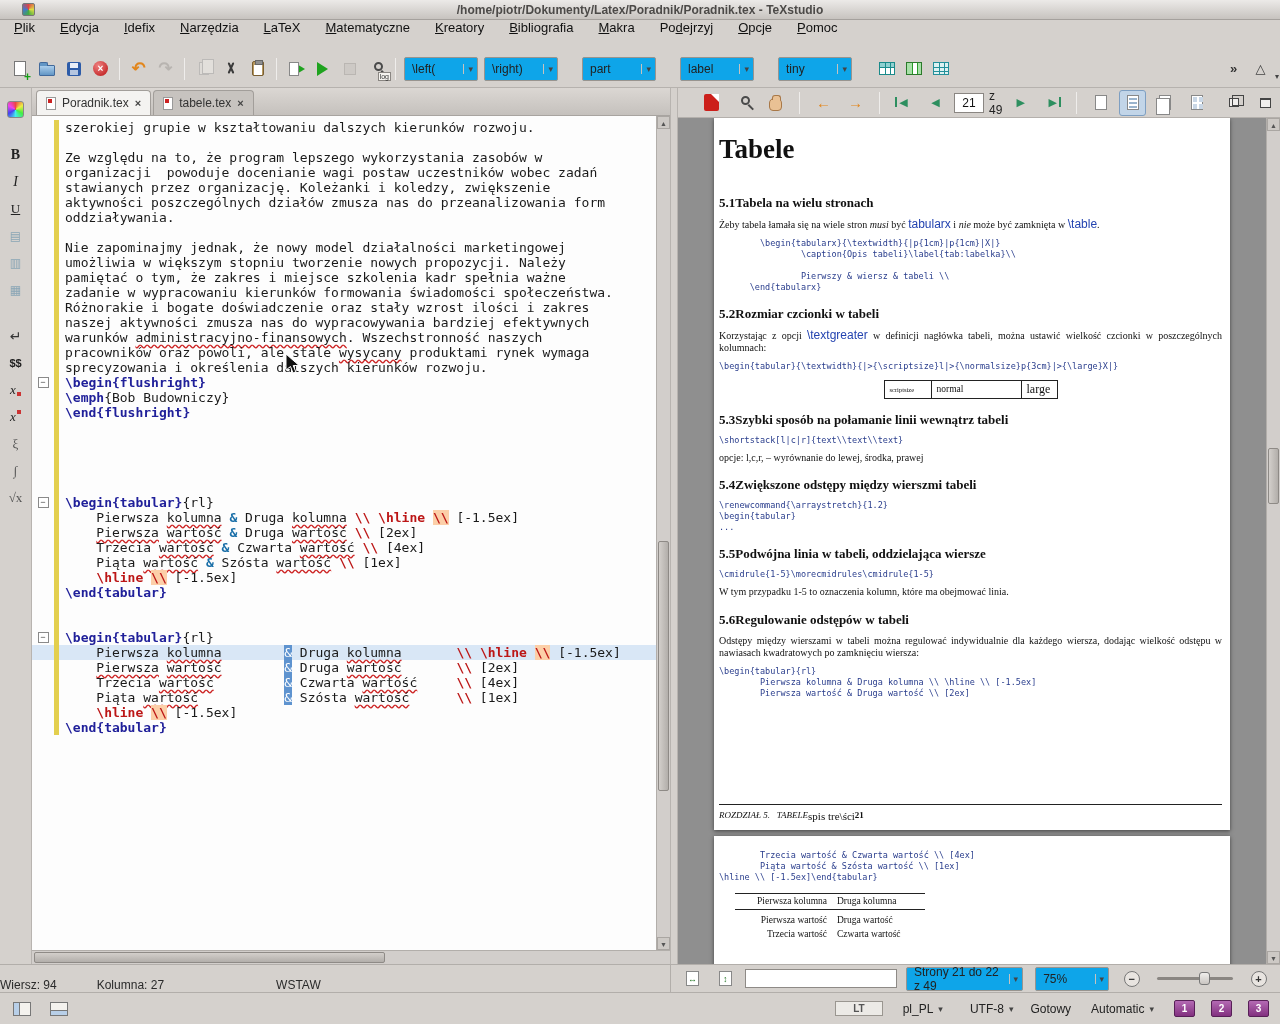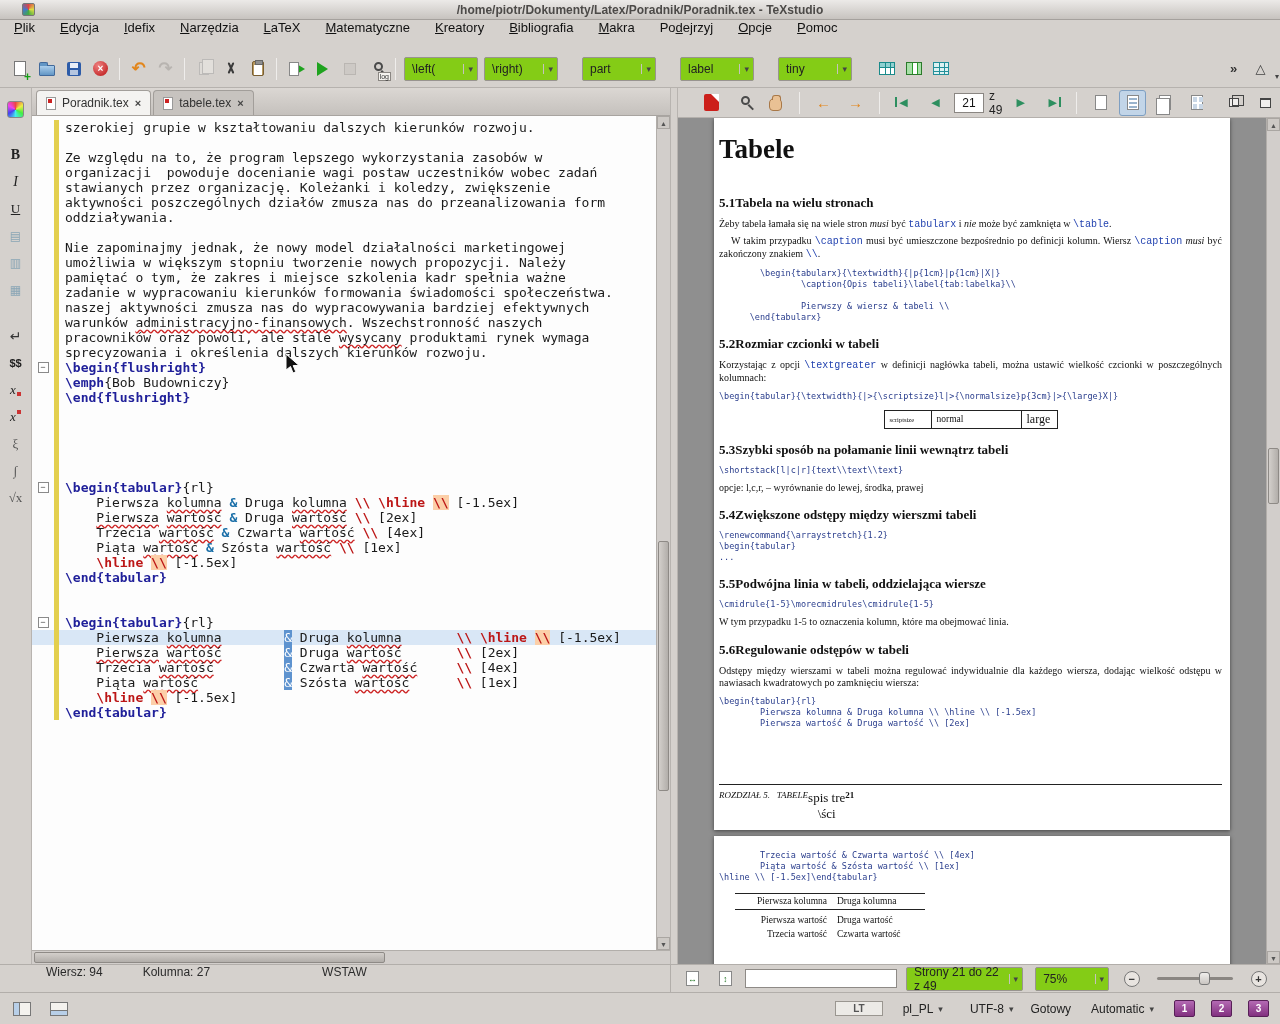--- a/index.html
+++ b/index.html
@@ -20,21 +20,21 @@
   .tbtn{min-width:27px;height:26px;display:flex;align-items:center;justify-content:center;position:relative;border-radius:3px}
   .tbtn.disabled{opacity:.4}
   .tbtn.pressed{background:#c2d5e8;border:1px solid #7e9fc2}
   .sep{width:1px;height:22px;background:#aeaaa6;border-right:1px solid #efedeb;margin:0 5px}
   .gap{width:18px}
   .spacer{flex:1}
   .badge{position:absolute}
   .bdg-green{right:2px;bottom:0;color:#16a016;font-weight:bold;font-size:12px;line-height:10px}
   .bdg-log{right:-1px;bottom:1px;font-size:7px;line-height:7px;background:#f5f3ef;border:1px solid #8a8682;padding:0 1px;color:#333}
   .bdg-dd{right:-5px;bottom:1px;font-size:8px;color:#444}
-  .tb-dd{height:24px;min-width:74px;background:#84cc16;border:1px solid #98948f;border-radius:2px;display:inline-flex;align-items:center;justify-content:space-between;padding:0 4px 0 7px;margin:0 3px;color:#222}
+  .tb-dd{height:24px;min-width:74px;background:#0ea5e9;border:1px solid #98948f;border-radius:2px;display:inline-flex;align-items:center;justify-content:space-between;padding:0 4px 0 7px;margin:0 3px;color:#222}
   .tb-dd.flat{background:transparent;border:none;min-width:0;gap:5px}
   .dd-arrow{font-size:9px;color:#444;border-left:1px solid #c6c2be;padding-left:4px;margin-left:6px}
   .tb-dd.flat .dd-arrow{border:none;padding-left:0;margin-left:0}
   .tb-label{color:#222}
 
   
   .ic{display:inline-flex;align-items:center;justify-content:center}
   .i-doc{width:12px;height:15px;background:#fff;border:1px solid #777}
   .i-folder{width:16px;height:11px;background:linear-gradient(#abceec,#6296c5);border:1px solid #41699b;border-radius:1px;position:relative;margin-top:3px}
   .i-folder::before{content:"";position:absolute;top:-4px;left:-1px;width:7px;height:3px;background:#6296c5;border:1px solid #41699b;border-bottom:none;border-radius:2px 2px 0 0}
@@ -147,41 +147,41 @@
   #pdf-view{flex:1;background:#8f8f8f;overflow:hidden}
   .pdf-page{width:516px;margin:0 auto;background:#fff;box-shadow:0 1px 4px rgba(0,0,0,.55);font-family:"Liberation Serif","DejaVu Serif",serif;color:#111}
   #pdf-page-21{height:712px;position:relative;padding:4px 8px 46px 5px;overflow:hidden}
   #pdf-page-22{height:300px;margin-top:6px;padding:8px 8px 0 5px;overflow:hidden}
   .pdf-chapter{font-size:27px;font-weight:bold;margin:12px 0 30px}
   .pdf-h2{font-size:13px;font-weight:bold;margin:13px 0 7px}
   .h2num{}
   .pdf-p{font-size:10px;line-height:12.5px;text-align:justify;margin:3px 0}
   .pdf-p.ind{text-indent:12px}
   .r-i{font-style:italic}
-  .r-m{font-family:Liberation Mono, monospace;font-size:10px;color:#2343b0}
+  .r-m{font-family:Liberation Sans, sans-serif;font-size:12px;color:#2343b0}
   .pdf-code{font-family:"DejaVu Sans Mono",monospace;font-size:8.5px;line-height:11px;color:#283c8c;margin:6px 0;white-space:pre}
   .pdf-sizetable{display:flex;width:max-content;margin:8px auto;border:1px solid #222}
   .szcell{border-left:1px solid #222;display:flex;align-items:center;padding:1px 5px}
   .szcell:first-child{border-left:none}
   .sz-s{font-size:6.5px;width:46px}
   .sz-n{font-size:9.5px;width:90px}
   .sz-l{font-size:12px;width:36px}
   .pdf-footer{position:absolute;left:5px;right:8px;bottom:8px;border-top:1px solid #222;padding-top:5px;display:flex;font-size:9px}
   .f-left{font-style:italic;white-space:pre}
-  .f-center{display:flex;flex-direction:column;align-items:center;font-size:13px}
+  .f-center{display:flex;flex-direction:row;align-items:center;font-size:11px}
   .f-right{font-weight:bold}
   .pdf-t22{width:190px;margin:10px 0 0 16px;font-size:9.5px}
   .t22-row{display:flex;gap:10px;padding:2px 0}
   .t22-head{border-top:1px solid #222;border-bottom:1px solid #222;padding:2px 0 3px;margin-bottom:3px}
   .t22-c0{width:92px;text-align:right}
   .t22-c1{flex:1}
 
   
   #statusrow{position:absolute;top:964px;left:0;right:0;height:28px;display:flex;border-top:1px solid #b2aeaa;background:#d5d1cd}
-  #editor-status{width:670px;display:flex;align-items:flex-start;padding-left:46px;color:#2a2a2a}
+  #editor-status{width:670px;display:flex;align-items:flex-end;color:#2a2a2a}
   #es-col{margin-left:40px}
   #es-mode{margin-left:112px}
   #pdf-bottombar{flex:1;display:flex;align-items:center;gap:6px;padding:0 8px;border-left:1px solid #b2aeaa}
   .longinput{flex:1;height:19px;border:1px solid #8e8a86;background:#fff;font-family:inherit;font-size:11px;padding:0 4px}
   #bottombar{position:absolute;top:992px;left:0;right:0;height:32px;display:flex;align-items:center;gap:10px;padding:0 8px;border-top:1px solid #b2aeaa;background:#d5d1cd}
 
   #mouse-cursor{position:absolute;left:285px;top:353px;z-index:99}
 </style>
 </head>
 <body>
@@ -416,20 +416,25 @@
               <span class="etext"><span>pamiętać o tym, że zakres i miejsce szkolenia kadr spełnia ważne</span></span>
             </div>
             <div class="eline">
               <span class="fold"></span>
               <span class="mstrip"></span>
               <span class="etext"><span>zadanie w wypracowaniu kierunków formowania świadomości społeczeństwa.</span></span>
             </div>
             <div class="eline">
               <span class="fold"></span>
               <span class="mstrip"></span>
+              <span class="etext"><span>Różnorakie i bogate doświadczenie oraz stały wzrost ilości i zakres</span></span>
+            </div>
+            <div class="eline">
+              <span class="fold"></span>
+              <span class="mstrip"></span>
               <span class="etext"><span>naszej aktywności zmusza nas do wypracowywania bardziej efektywnych</span></span>
             </div>
             <div class="eline">
               <span class="fold"></span>
               <span class="mstrip"></span>
               <span class="etext"><span>warunków </span><span class="sp">administracyjno-finansowych</span><span>. Wszechstronność naszych</span></span>
             </div>
             <div class="eline">
               <span class="fold"></span>
               <span class="mstrip"></span>
@@ -634,21 +639,20 @@
             <span class="ic i-winmax"></span>
           </span>
         </div>
       <div id="pdf-body">
         <div id="pdf-view">
           <div class="pdf-page" id="pdf-page-21">
             <div id="p21-content">
                 <div class="pdf-chapter">Tabele</div>
                 <div class="pdf-h2"><span class="h2num">5.1</span><span>Tabela na wielu stronach</span></div>
                 <div class="pdf-p"><span>Żeby tabela łamała się na wiele stron </span><span class="r-i">musi</span><span> być </span><span class="r-m">tabularx</span><span> i </span><span class="r-i">nie</span><span> może być zamknięta w </span><span class="r-m">\table</span><span>.</span></div>
-                <div class="pdf-p ind"><span>W takim przypadku </span><span class="r-m">\caption</span><span> musi być umieszczone bezpośrednio po definicji kolumn. Wiersz </span><span class="r-m">\caption</span><span> </span><span class="r-i">musi</span><span> być zakończony znakiem </span><span class="r-m">\\</span><span>.</span></div>
                 <div class="pdf-code"><div>        \begin{tabularx}{\textwidth}{|p{1cm}|p{1cm}|X|}</div><div>                \caption{Opis tabeli}\label{tab:labelka}\\</div><div> </div><div>                Pierwszy &amp; wiersz &amp; tabeli \\</div><div>      \end{tabularx}</div></div>
                 <div class="pdf-h2"><span class="h2num">5.2</span><span>Rozmiar czcionki w tabeli</span></div>
                 <div class="pdf-p"><span>Korzystając z opcji </span><span class="r-m">\textgreater</span><span> w definicji nagłówka tabeli, można ustawić wielkość czcionki w poszczególnych kolumnach:</span></div>
                 <div class="pdf-code"><div>\begin{tabular}{\textwidth}{|&gt;{\scriptsize}l|&gt;{\normalsize}p{3cm}|&gt;{\large}X|}</div></div>
                 <div class="pdf-sizetable">
                   <span class="szcell sz-s">scriptsize</span>
                   <span class="szcell sz-n">normal</span>
                   <span class="szcell sz-l">large</span>
                 </div>
                 <div class="pdf-h2"><span class="h2num">5.3</span><span>Szybki sposób na połamanie linii wewnątrz tabeli</span></div>

